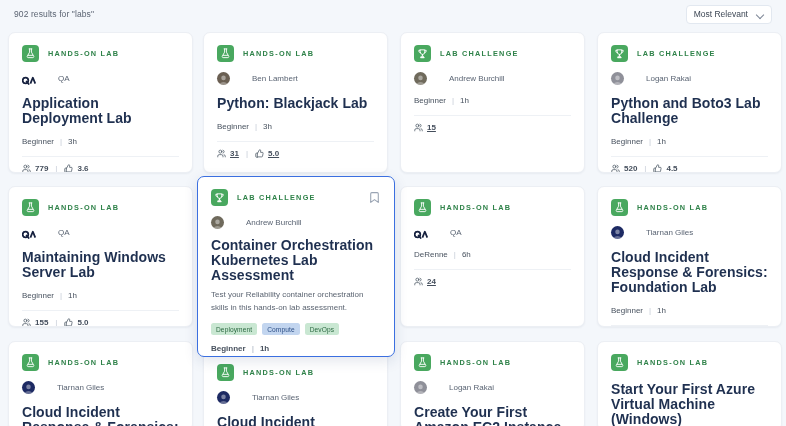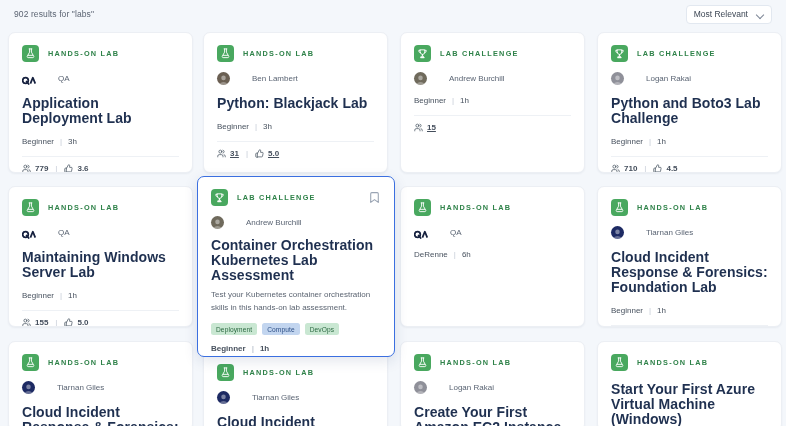--- a/index.html
+++ b/index.html
@@ -310,21 +310,21 @@
         <div class="stats">
           <span class="stat">
             <span>
               <svg width="9" height="9" viewBox="0 0 24 24" fill="none" stroke="#4a5563" stroke-width="2" stroke-linecap="round" stroke-linejoin="round">
                 <path d="M16 21v-2a4 4 0 0 0-4-4H6a4 4 0 0 0-4 4v2"></path>
                 <circle cx="9" cy="7" r="4"></circle>
                 <path d="M22 21v-2a4 4 0 0 0-3-3.87"></path>
                 <path d="M16 3.13a4 4 0 0 1 0 7.75"></path>
               </svg>
             </span>
-            <span>710</span>
+            <span>520</span>
           </span>
           <span class="sep">|</span>
           <span class="stat">
             <span>
               <svg width="9" height="9" viewBox="0 0 24 24" fill="none" stroke="#4a5563" stroke-width="2" stroke-linecap="round" stroke-linejoin="round">
                 <path d="M7 22H4a2 2 0 0 1-2-2v-7a2 2 0 0 1 2-2h3"></path>
                 <path d="M7 11l4.5-8.5A2 2 0 0 1 15 3.4V9h4.6a2 2 0 0 1 2 2.4l-1.6 8A2 2 0 0 1 18 21H7z"></path>
               </svg>
             </span>
             <span>4.5</span>
@@ -401,21 +401,21 @@
             </svg></span>
         </div>
         <div class="author">
           <span class="avatar" style="background:#6f6a5c"><svg width="13" height="13" viewBox="0 0 24 24">
               <circle cx="12" cy="9" r="4.2" fill="rgba(255,255,255,.42)"></circle>
               <path d="M3 24c1.6-5.2 5-7.6 9-7.6s7.4 2.4 9 7.6z" fill="rgba(255,255,255,.32)"></path>
             </svg></span>
           <span class="author-name">Andrew Burchill</span>
         </div>
         <div class="title">Container Orchestration Kubernetes Lab Assessment</div>
-        <div class="desc">Test your Kubernetes container orchestration skills in this hands-on lab assessment.</div>
+        <div class="desc">Test your Reliability container orchestration skills in this hands-on lab assessment.</div>
         <div class="tags">
           <span class="tag green">Deployment</span>
           <span class="tag blue">Compute</span>
           <span class="tag green">DevOps</span>
         </div>
         <div class="meta">
           <span>Beginner</span>
           <span class="sep">|</span>
           <span>1h</span>
         </div>
@@ -451,20 +451,33 @@
               <path d="M13 16 L19 23" stroke="#16213f" stroke-width="5" stroke-linecap="round"></path>
               <path d="M24 22 L31 5 L38 22" fill="none" stroke="#16213f" stroke-width="5" stroke-linejoin="round"></path>
             </svg></span>
           <span class="author-name">QA</span>
         </div>
         <div class="meta">
           <span>DeRenne</span>
           <span class="sep">|</span>
           <span>6h</span>
         </div>
+        <div class="stats">
+          <span class="stat">
+            <span>
+              <svg width="9" height="9" viewBox="0 0 24 24" fill="none" stroke="#4a5563" stroke-width="2" stroke-linecap="round" stroke-linejoin="round">
+                <path d="M16 21v-2a4 4 0 0 0-4-4H6a4 4 0 0 0-4 4v2"></path>
+                <circle cx="9" cy="7" r="4"></circle>
+                <path d="M22 21v-2a4 4 0 0 0-3-3.87"></path>
+                <path d="M16 3.13a4 4 0 0 1 0 7.75"></path>
+              </svg>
+            </span>
+            <span>24</span>
+          </span>
+        </div>
       </div>
       <div class="card w" style="left: 597px; top: 158px; width: 185px; height: 141px;">
         <div class="badgerow">
           <div class="badge">
             <span class="badge-ico">
               <svg width="11" height="11" viewBox="0 0 24 24" fill="none" stroke="#ffffff" stroke-width="2" stroke-linecap="round" stroke-linejoin="round">
                 <path d="M9 2h6M10 2v7L5 18a2 2 0 0 0 1.8 3h10.4A2 2 0 0 0 19 18l-5-9V2"></path>
                 <path d="M7 16h10"></path>
               </svg>
             </span>

